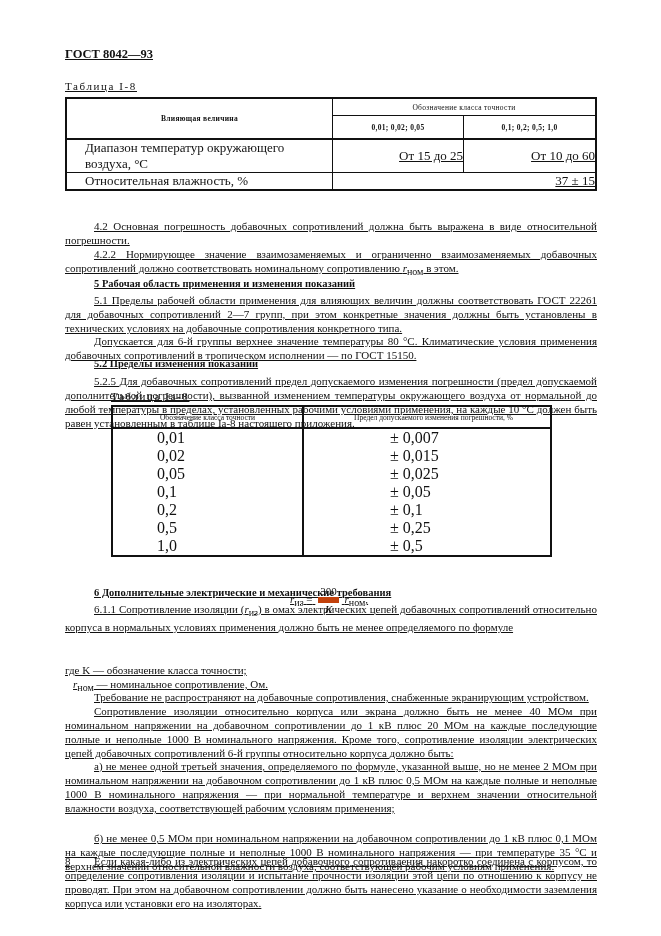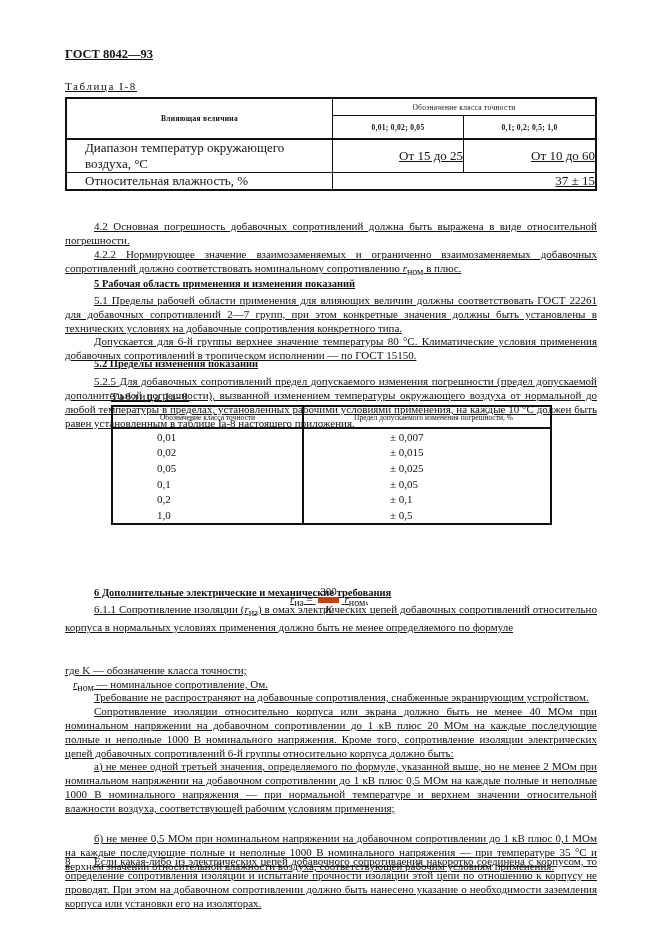--- a/index.html
+++ b/index.html
@@ -10,21 +10,21 @@
   .tcap { font-size: 11px; letter-spacing: 1.6px; }
   table { border-collapse: collapse; position: absolute; }
   td { padding: 0; margin-left: 39px; }
   .t1 { left: 65px; top: 97px; width: 532px; border: 2px solid #111; }
   .t1 td { border: 1px solid #111; font-size: 13px; height: 15px; }
   .small { font-size: 7.5px !important; letter-spacing: 0.3px; text-align: center; }
   .ctr { text-align: right; text-decoration: underline; }
   .lpad { padding-left: 18px !important; }
   .thick-b { border-bottom: 2px solid #111 !important; font-weight: bold; }
   .t2 { left: 111px; top: 405px; width: 441px; border: 2px solid #111; }
-  .t2 td { font-size: 11px; height: 15.6px; }
+  .t2 td { font-size: 16px; height: 15.6px; }
   .t2 .col1 { border-right: 2px solid #111; padding-left: 44px; width: 145px; }
   .t2 .col2 { padding-left: 86px; }
   .t2 .hd td { height: 20px; border-bottom: 2px solid #111; font-size: 7.5px; text-align: center; padding-left: 13px; }
   .para { left: 65px; width: 532px; font-size: 11px; line-height: 14px; text-align: justify; margin-top: 43px; }
   .ind { text-indent: 29px; }
   .h { font-weight: bold; font-size: 10.5px; }
   .formula { left: 290px; top: 585px; font-size: 11px; font-style: italic; }
   .frac { display: inline-block; vertical-align: middle; text-align: center; font-style: normal; margin: 0 3px; }
   .frac .num { display: block; border-bottom: 6px solid #c2410c; padding: 0 2px; }
   .frac .den { display: block; font-style: italic; }
@@ -55,21 +55,21 @@
   </tr>
   <tr>
     <td class="lpad">Относительная влажность, %</td>
     <td colspan="2" class="ctr">37 ± 15</td>
   </tr>
 </tbody>
   </table>
 
 <div class="abs para ind" style="top:176px;">4.2 Основная погрешность добавочных сопротивлений должна быть выражена в виде относительной погрешности.</div>
 
-<div class="abs para ind" style="top:204px;"><span>4.2.2 Нормирующее значение взаимозаменяемых и ограниченно взаимозаменяемых добавочных сопротивлений должно соответствовать номинальному сопротивлению </span><i><span>r</span><sub>ном</sub></i><span> в плюс.</span></div>
+<div class="abs para ind" style="top:204px;"><span>4.2.2 Нормирующее значение взаимозаменяемых и ограниченно взаимозаменяемых добавочных сопротивлений должно соответствовать номинальному сопротивлению </span><i><span>r</span><sub>ном</sub></i><span> в этом.</span></div>
 
 <div class="abs para ind h" style="top:234px;">5 Рабочая область применения и изменения показаний</div>
 
 <div class="abs para ind" style="top:250px;">5.1 Пределы рабочей области применения для влияющих величин должны соответствовать ГОСТ 22261 для добавочных сопротивлений 2—7 групп, при этом конкретные значения должны быть установлены в технических условиях на добавочные сопротивления конкретного типа.</div>
 
 <div class="abs para ind" style="top:291px;">Допускается для 6-й группы верхнее значение температуры 80 °С. Климатические условия применения добавочных сопротивлений в тропическом исполнении — по ГОСТ 15150.</div>
 
 <div class="abs para ind h" style="top:314px;">5.2 Пределы изменения показаний</div>
 
 <div class="abs para ind" style="top:331px;">5.2.5 Для добавочных сопротивлений предел допускаемого изменения погрешности (предел допускаемой дополнительной погрешности), вызванной изменением температуры окружающего воздуха от нормальной до любой температуры в пределах, установленных рабочими условиями применения, на каждые 10 °С должен быть равен установленным в таблице Iа-8 настоящего приложения.</div>
@@ -96,20 +96,24 @@
       </tr>
   <tr>
         <td class="col1">0,1</td>
         <td class="col2">± 0,05</td>
       </tr>
   <tr>
         <td class="col1">0,2</td>
         <td class="col2">± 0,1</td>
       </tr>
   <tr>
+        <td class="col1">0,5</td>
+        <td class="col2">± 0,25</td>
+      </tr>
+  <tr>
         <td class="col1">1,0</td>
         <td class="col2">± 0,5</td>
       </tr>
 </tbody>
   </table>
 
 <div class="abs para ind h" style="top:543px;">6 Дополнительные электрические и механические требования</div>
 
 <div class="abs para ind" style="top:559px;"><span>6.1.1 Сопротивление изоляции (</span><i><span>r</span><sub>из</sub></i><span>) в омах электрических цепей добавочных сопротивлений относительно корпуса в нормальных условиях применения должно быть не менее определяемого по формуле</span></div>
 

